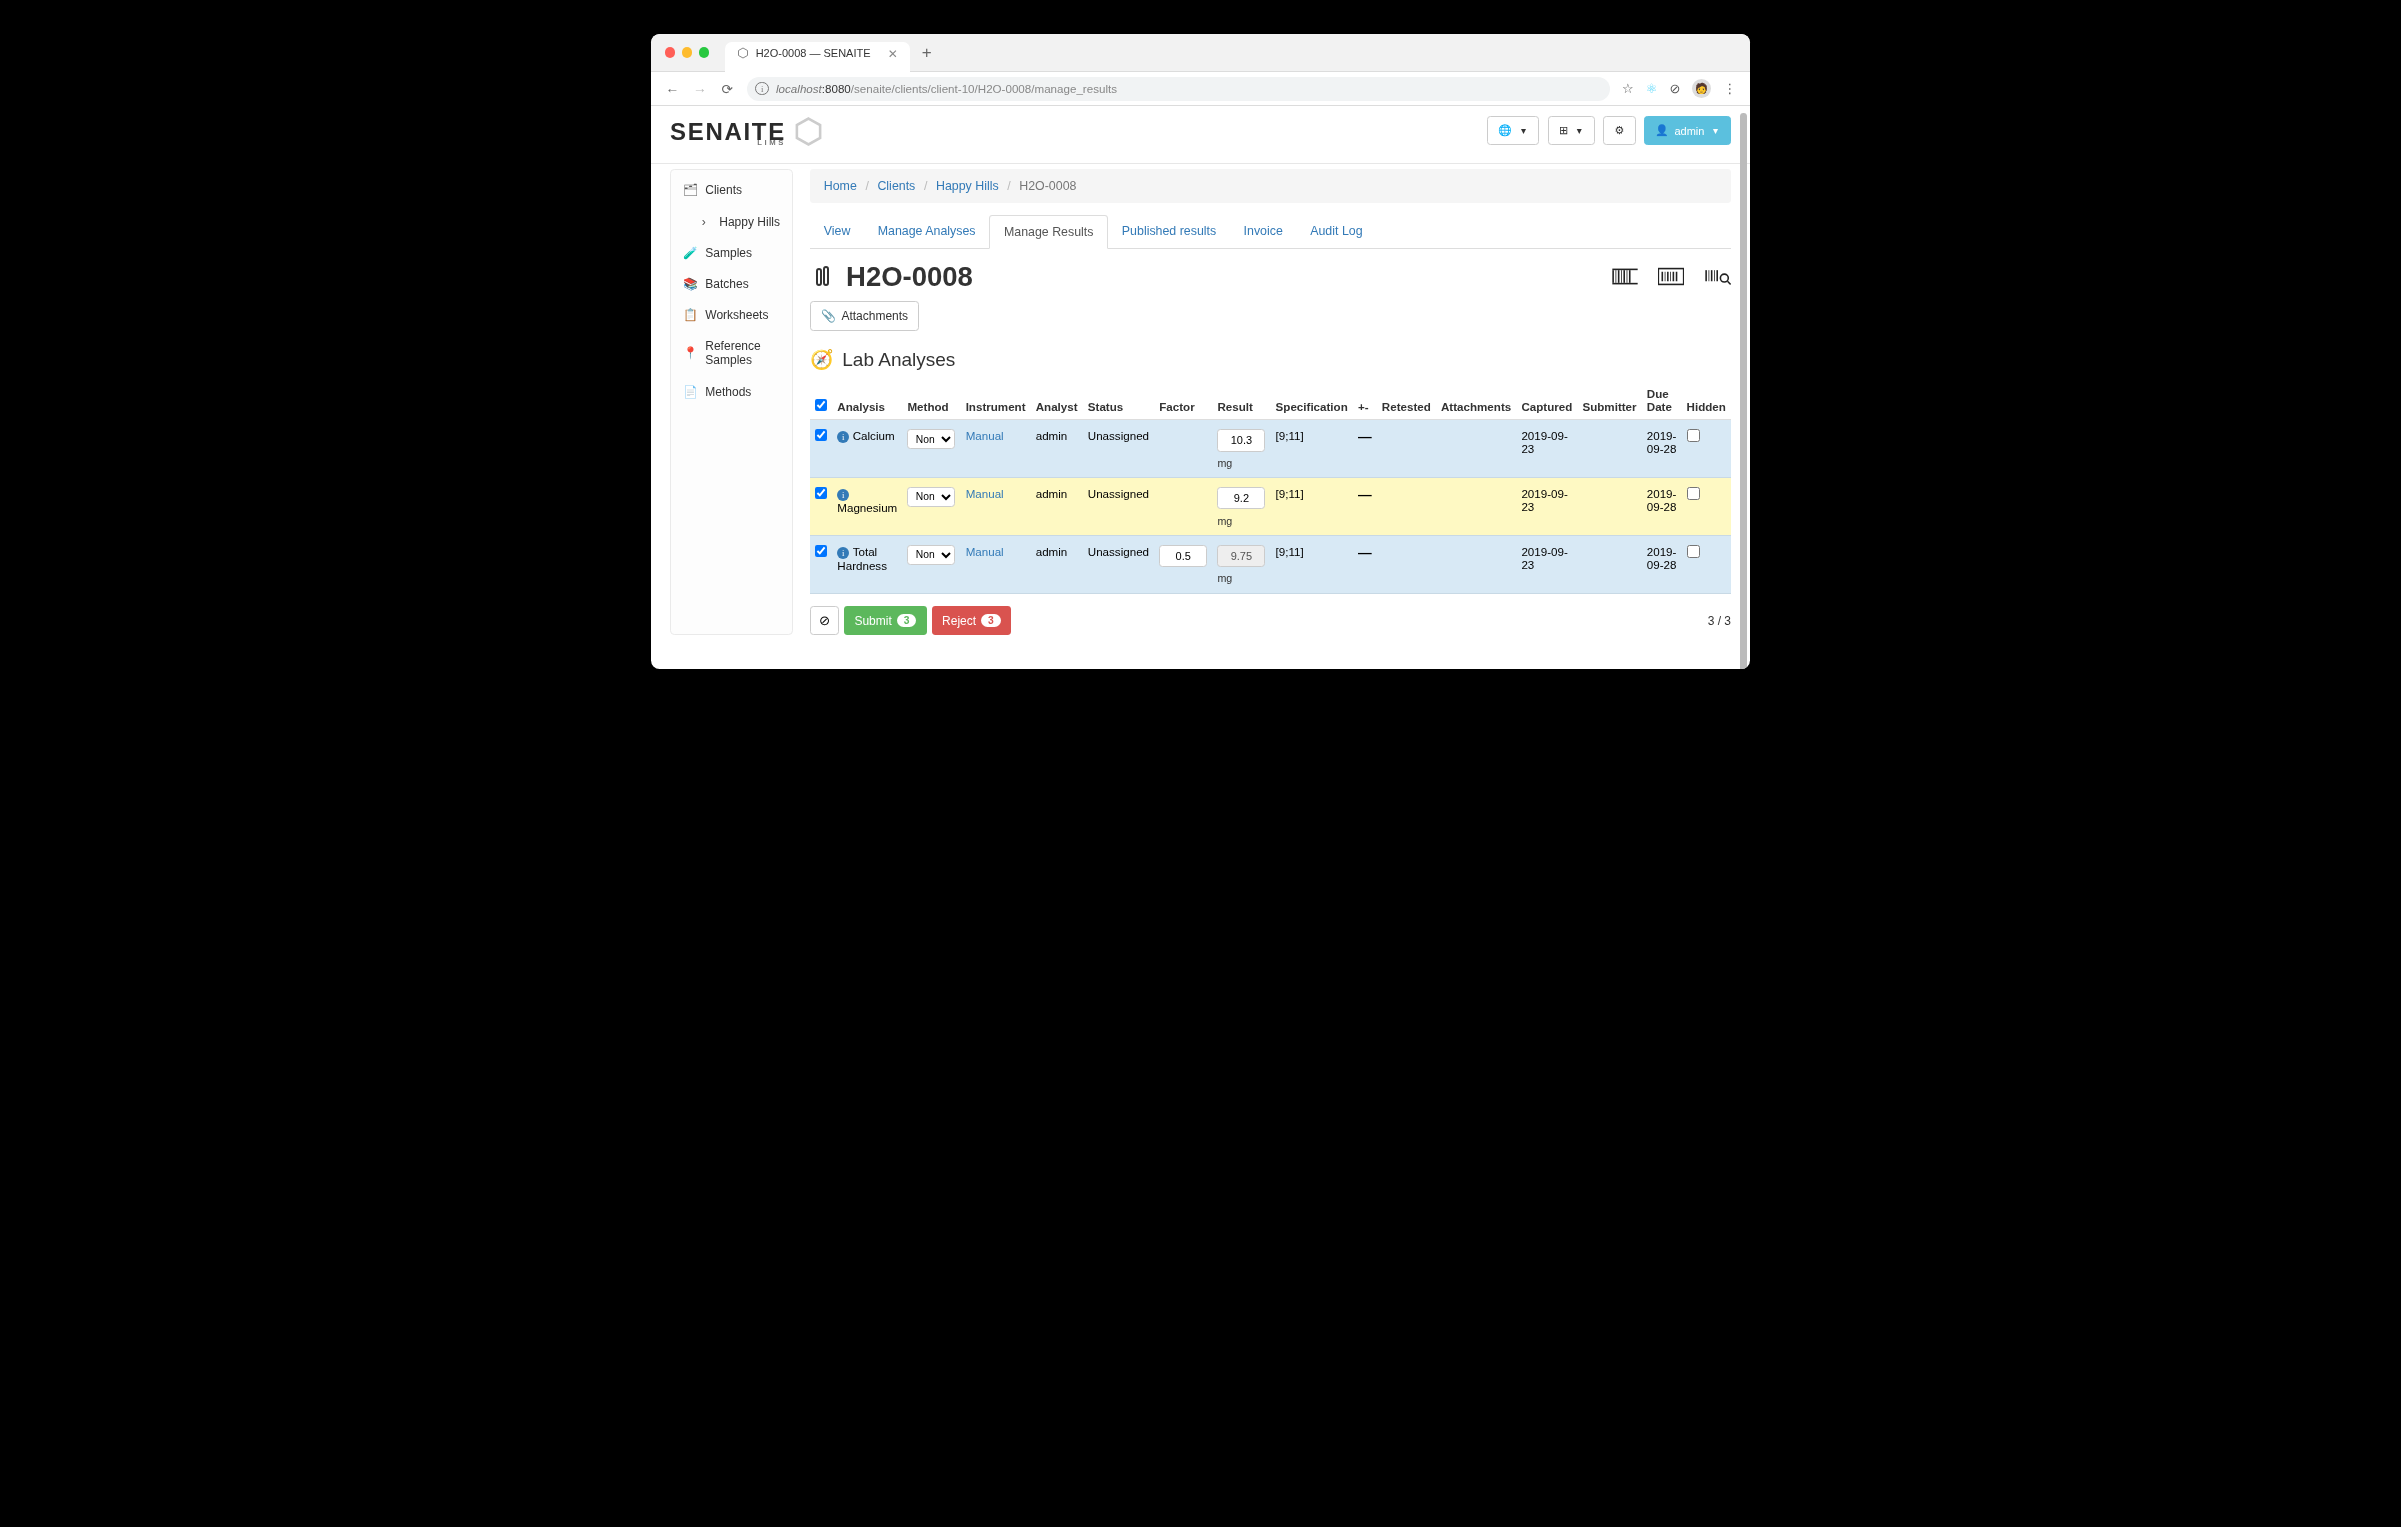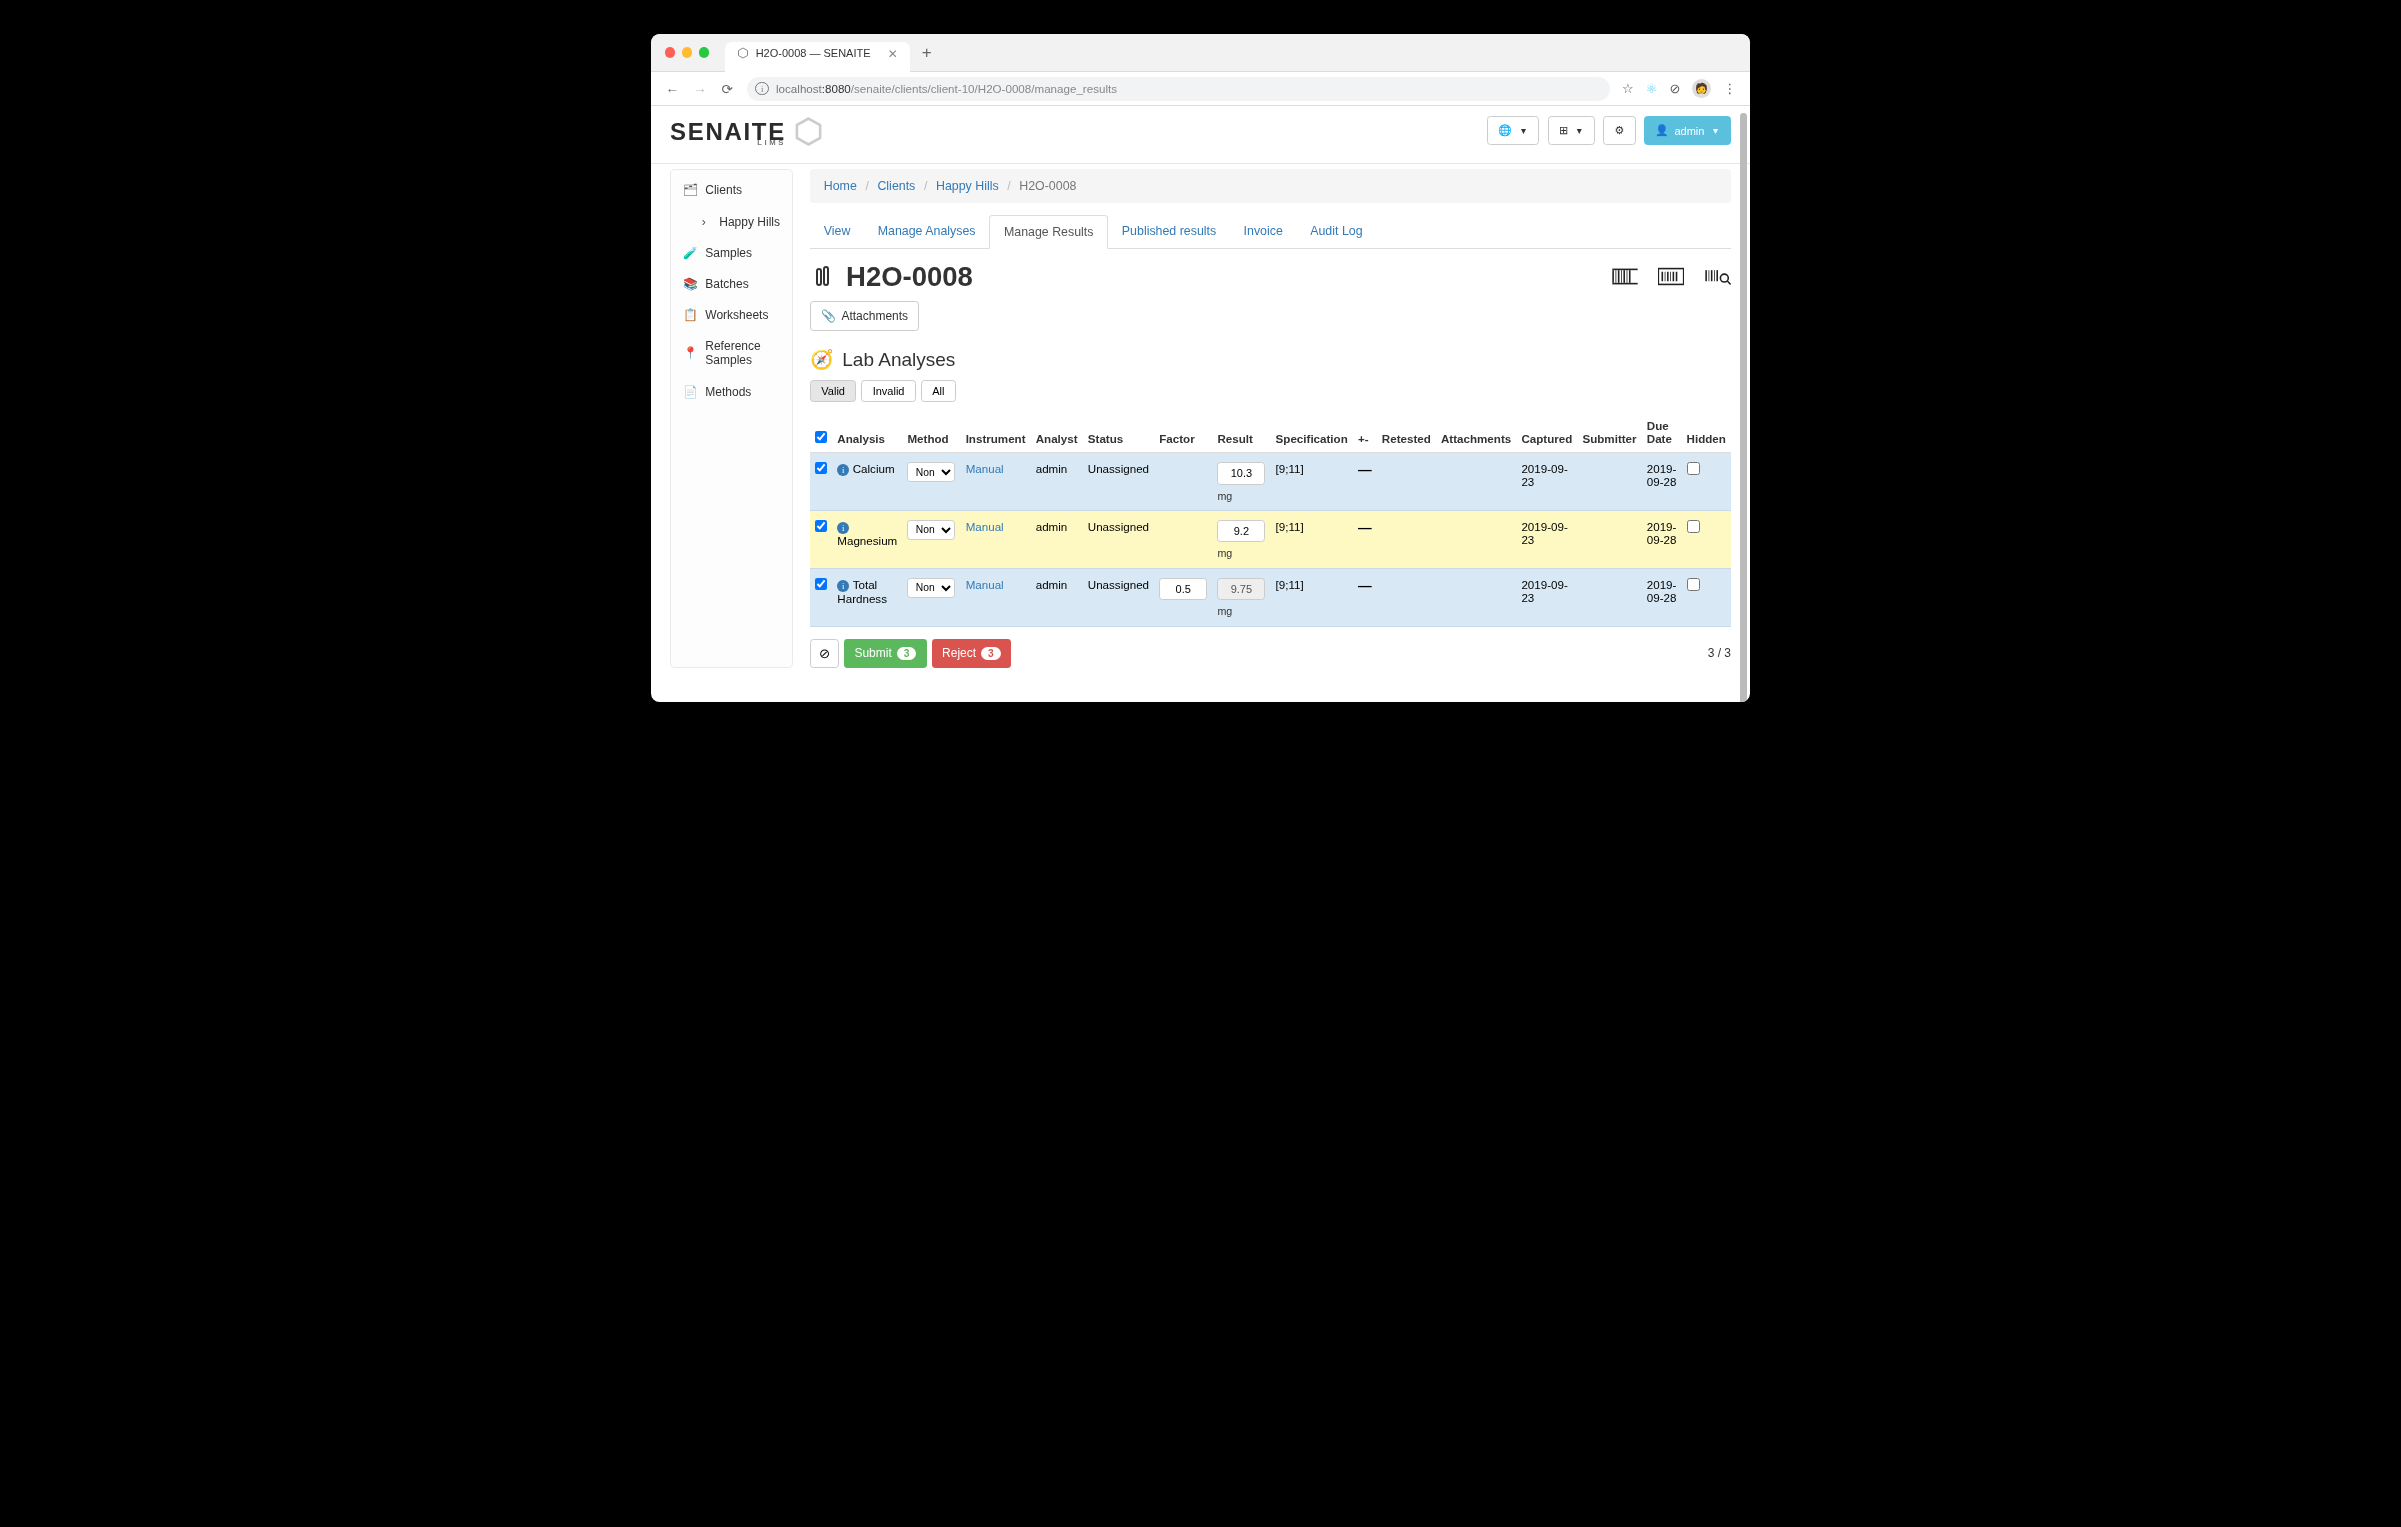--- a/index.html
+++ b/index.html
@@ -15,21 +15,21 @@
 .tab .hex { width: 12px; height: 12px; fill: #888; }
 .tab .close { margin-left: 10.3px; color: #888; font-size: 12px; }
 .newtab { margin-left: 12px; color: #666; font-size: 17px; font-weight: 300; }
 
 
 .addrbar { height: 34px; background: #fff; border-bottom: 0.9px solid #dcdcdc; display: flex; align-items: center; padding: 0 13.7px; gap: 12px; }
 .addrbar .nav-icon { width: 15.4px; height: 15.4px; display: flex; align-items: center; justify-content: center; color: #666; font-size: 13.7px; }
 .url-field { flex: 1; display: flex; align-items: center; gap: 6.9px; padding: 3.4px 8.6px; background: #f1f3f4; border-radius: 12px; height: 24px; }
 .url-field .info { width: 13.7px; height: 13.7px; border-radius: 50%; border: 1.3px solid #777; display: flex; align-items: center; justify-content: center; font-size: 8.6px; color: #777; font-family: Georgia, serif; }
 .url-text { font-size: 11.6px; color: #333; }
-.url-text .host { color: #777; }
+.url-text .host { color: #777; font-style: italic; }
 .url-text .port { color: #333; }
 .url-text .path { color: #888; }
 .addr-right { display: flex; gap: 12px; align-items: center; }
 .addr-right .ico { color: #555; font-size: 13px; }
 .avatar { width: 19px; height: 19px; border-radius: 50%; background: #ddd; display: flex; align-items: center; justify-content: center; font-size: 10.3px; }
 
 
 .app-header { display: flex; justify-content: space-between; align-items: flex-start; padding: 10.3px 19px 15.4px; border-bottom: 0.9px solid #e7e7e7; }
 .logo-area { display: flex; align-items: center; gap: 6.9px; }
 .logo-text { font-size: 24px; font-weight: 800; letter-spacing: 1.7px; color: #2b2b2b; position: relative; }
@@ -274,25 +274,20 @@
       <button class="attach-btn">
           <span>📎</span>
           <span>Attachments</span>
         </button>
 
       <div class="section-title">
           <span>🧭</span>
           <span>Lab Analyses</span>
         </div>
 
-      <div class="filter-row">
-        <button class="filter-btn active">Valid</button>
-        <button class="filter-btn">Invalid</button>
-        <button class="filter-btn">All</button>
-      </div>
 
       <table>
         <thead>
           <tr>
             <th><input type="checkbox" class="sel" checked="" style=""></th>
             <th>Analysis</th>
             <th>Method</th>
             <th>Instrument</th>
             <th>Analyst</th>
             <th>Status</th>

